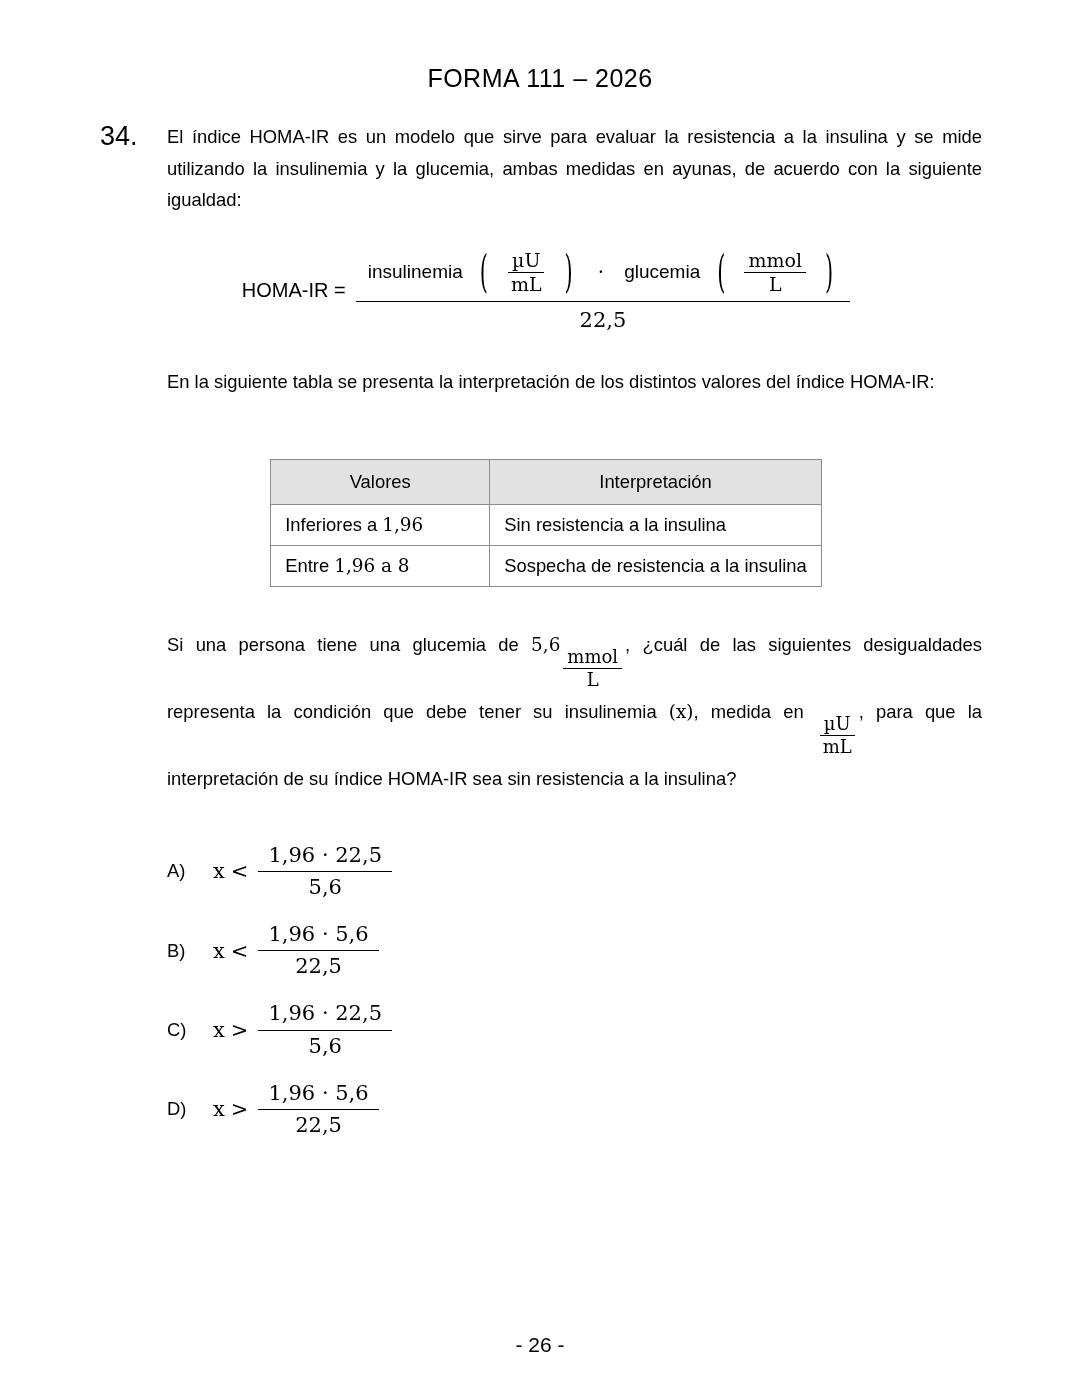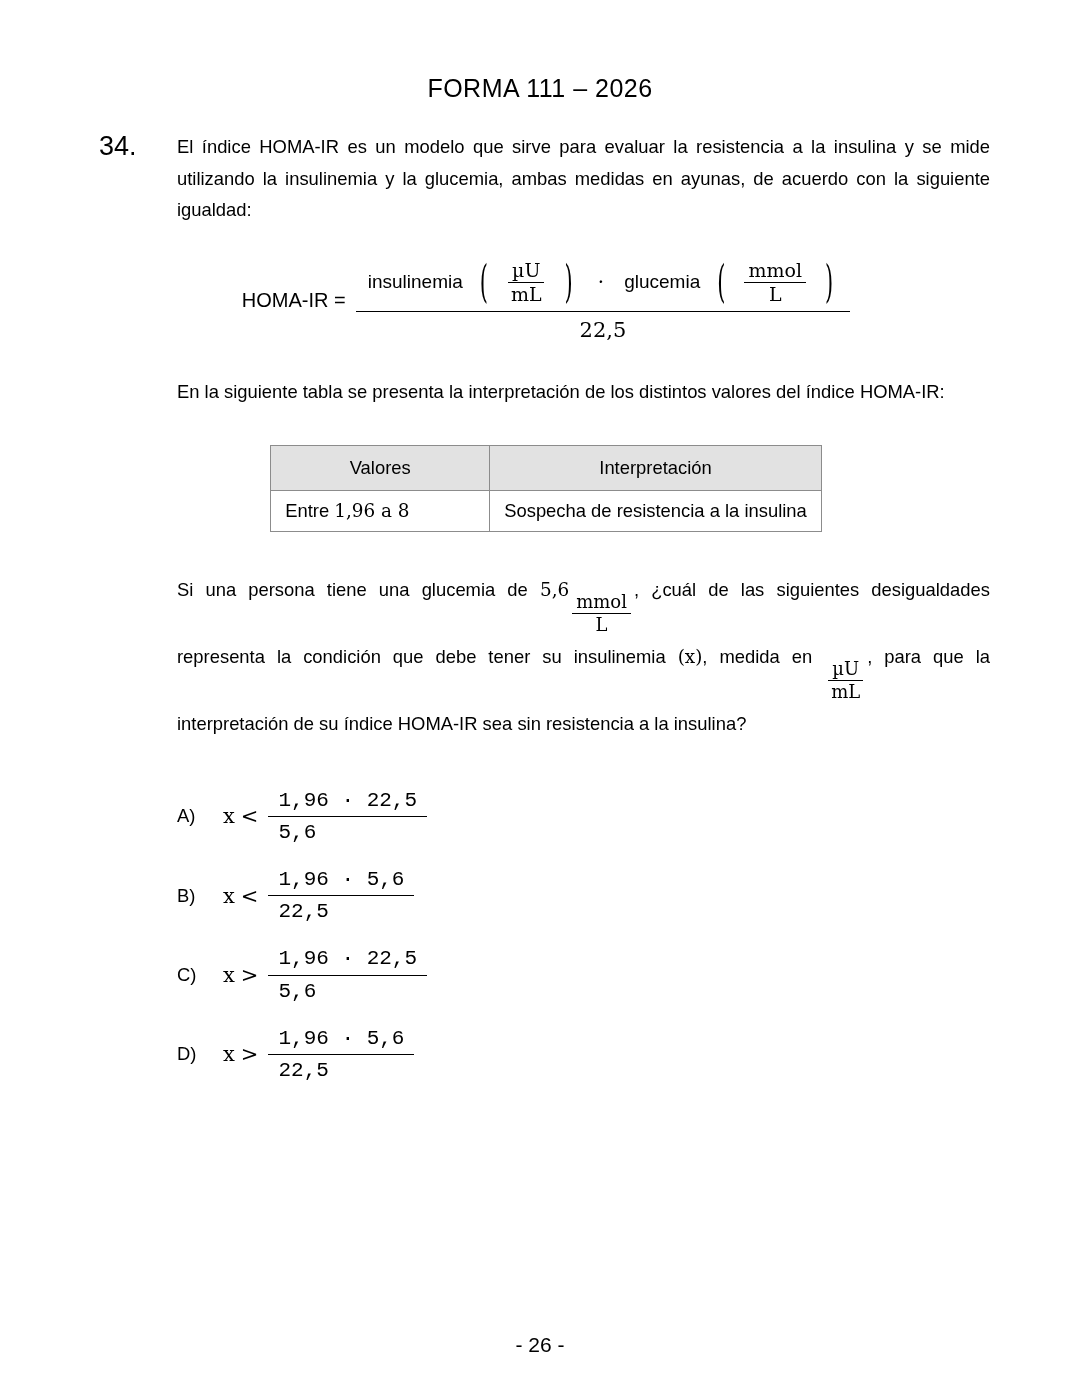--- a/index.html
+++ b/index.html
@@ -11,37 +11,37 @@
     width: 1080px;
     height: 1397px;
     position: relative;
     font-family: "Liberation Sans", sans-serif;
     color: #000000;
     overflow: hidden;
   }
   .page {
     position: absolute;
     inset: 0;
-    padding: 10px;
+    padding: 0;
   }
   .header {
     text-align: center;
     font-size: 25px;
     letter-spacing: 0.5px;
     margin-top: 64px;
   }
   .body-wrap {
     margin-top: 28px;
     padding-left: 92px;
     padding-right: 80px;
     position: relative;
   }
   .qnum {
     position: absolute;
-    left: 89px;
+    left: 100px;
     top: 0;
     font-size: 27px;
     font-weight: 500;
   }
   .stem {
     margin-left: 75px;
     font-size: 18.4px;
     line-height: 1.72;
     text-align: justify;
     text-justify: inter-word;
@@ -131,20 +131,21 @@
   .para-2 { margin-top: 34px; }
   
   .table-wrap {
     margin-top: 38px;
     display: flex;
     justify-content: center;
   }
   table.interp {
     border-collapse: collapse;
     font-size: 18.4px;
+    margin-top: 24px;
   }
   table.interp th,
   table.interp td {
     border: 1px solid #8c8c8c;
     padding: 9px 14px;
     font-weight: normal;
     text-align: left;
     white-space: nowrap;
   }
   table.interp thead th {
@@ -204,22 +205,22 @@
   }
   .opt-expr .var {
     margin-right: 6px;
   }
   .opt-expr .rel {
     margin-right: 10px;
   }
   .opt-frac {
     display: inline-flex;
     flex-direction: column;
+    align-items: center;
     line-height: 1.2;
-    font-family: Liberation Mono, monospace;
   }
   .opt-frac .o-num {
     border-bottom: 1.5px solid #000;
     padding: 0 10px 3px 10px;
     white-space: nowrap;
   }
   .opt-frac .o-den {
     padding: 3px 10px 0 10px;
   }
   .footer {
@@ -275,20 +276,24 @@
     <div class="table-wrap">
       <table class="interp">
         <thead>
           <tr>
             <th>Valores</th>
             <th>Interpretación</th>
           </tr>
         </thead>
         <tbody>
           <tr>
+            <td class="val"><span>Inferiores a </span><span class="serif">1,96</span></td>
+            <td>Sin resistencia a la insulina</td>
+          </tr>
+          <tr>
             <td class="val"><span>Entre </span><span class="serif">1,96</span><span class="serif"> a 8</span></td>
             <td>Sospecha de resistencia a la insulina</td>
           </tr>
         </tbody>
       </table>
     </div>
 
     <div class="qpara">
       <span>Si una persona tiene una glucemia de </span><span class="serif">5,6</span><span class="inline-frac">
           <span class="i-num">mmol</span>

